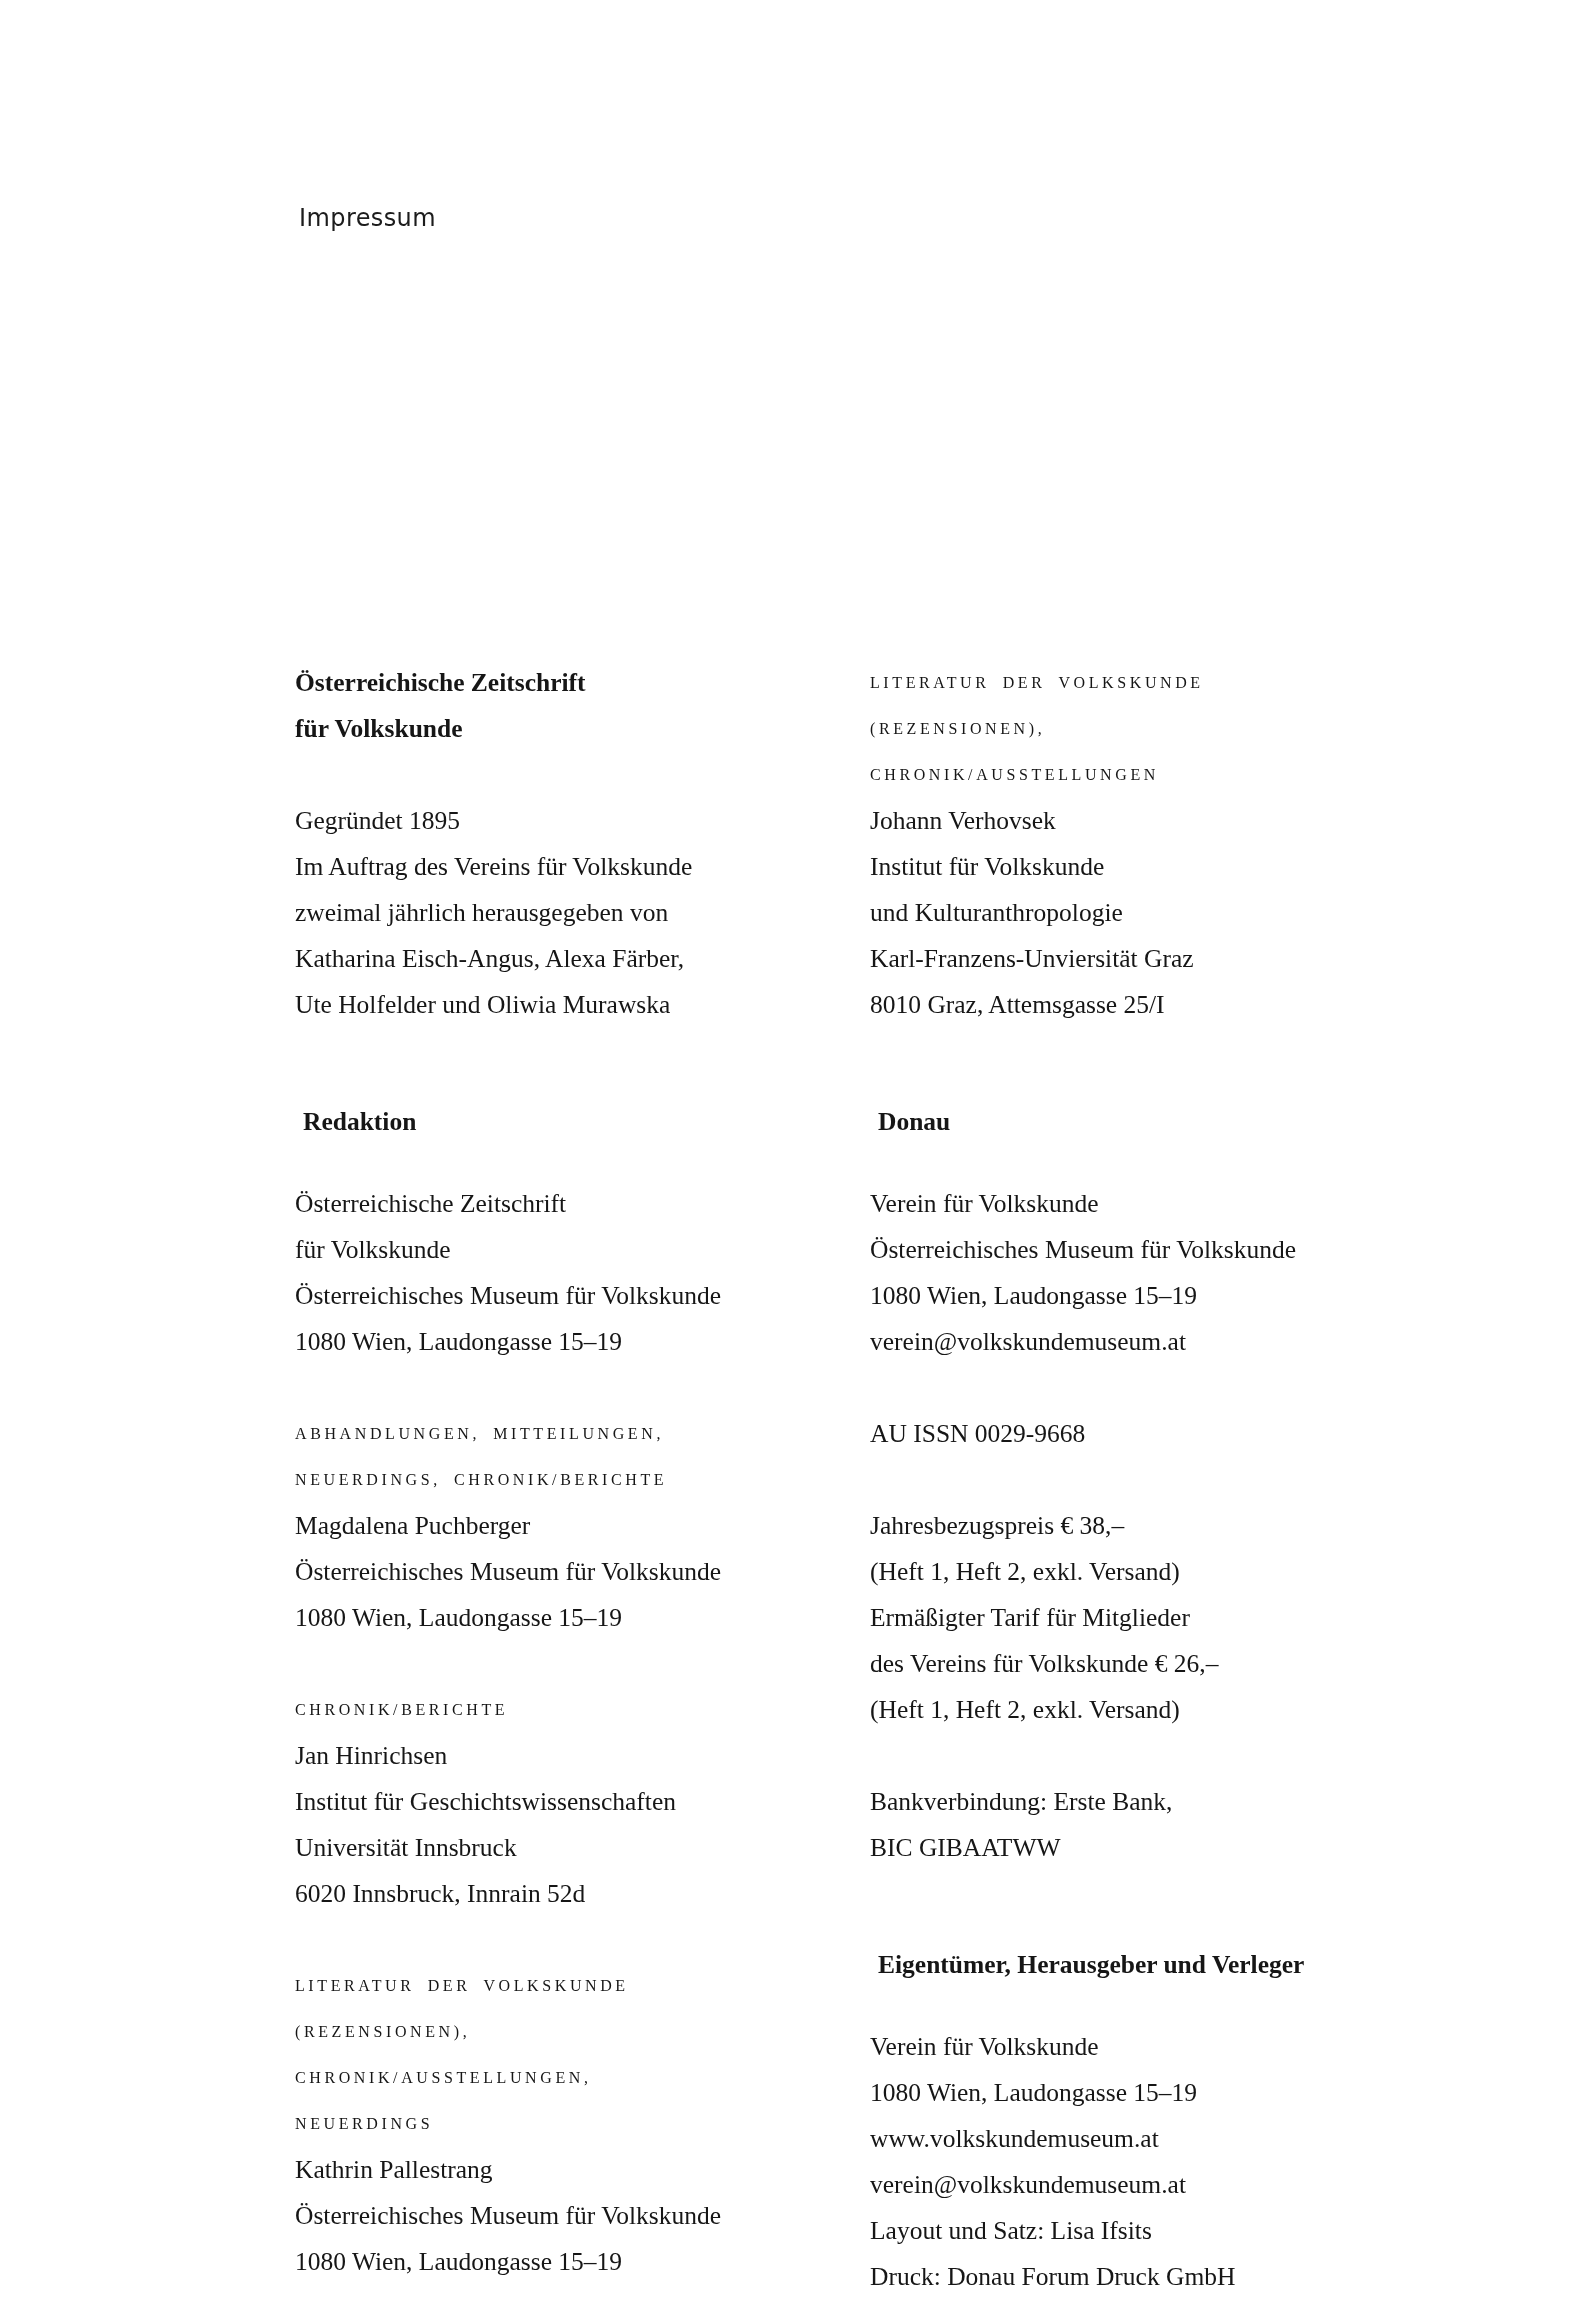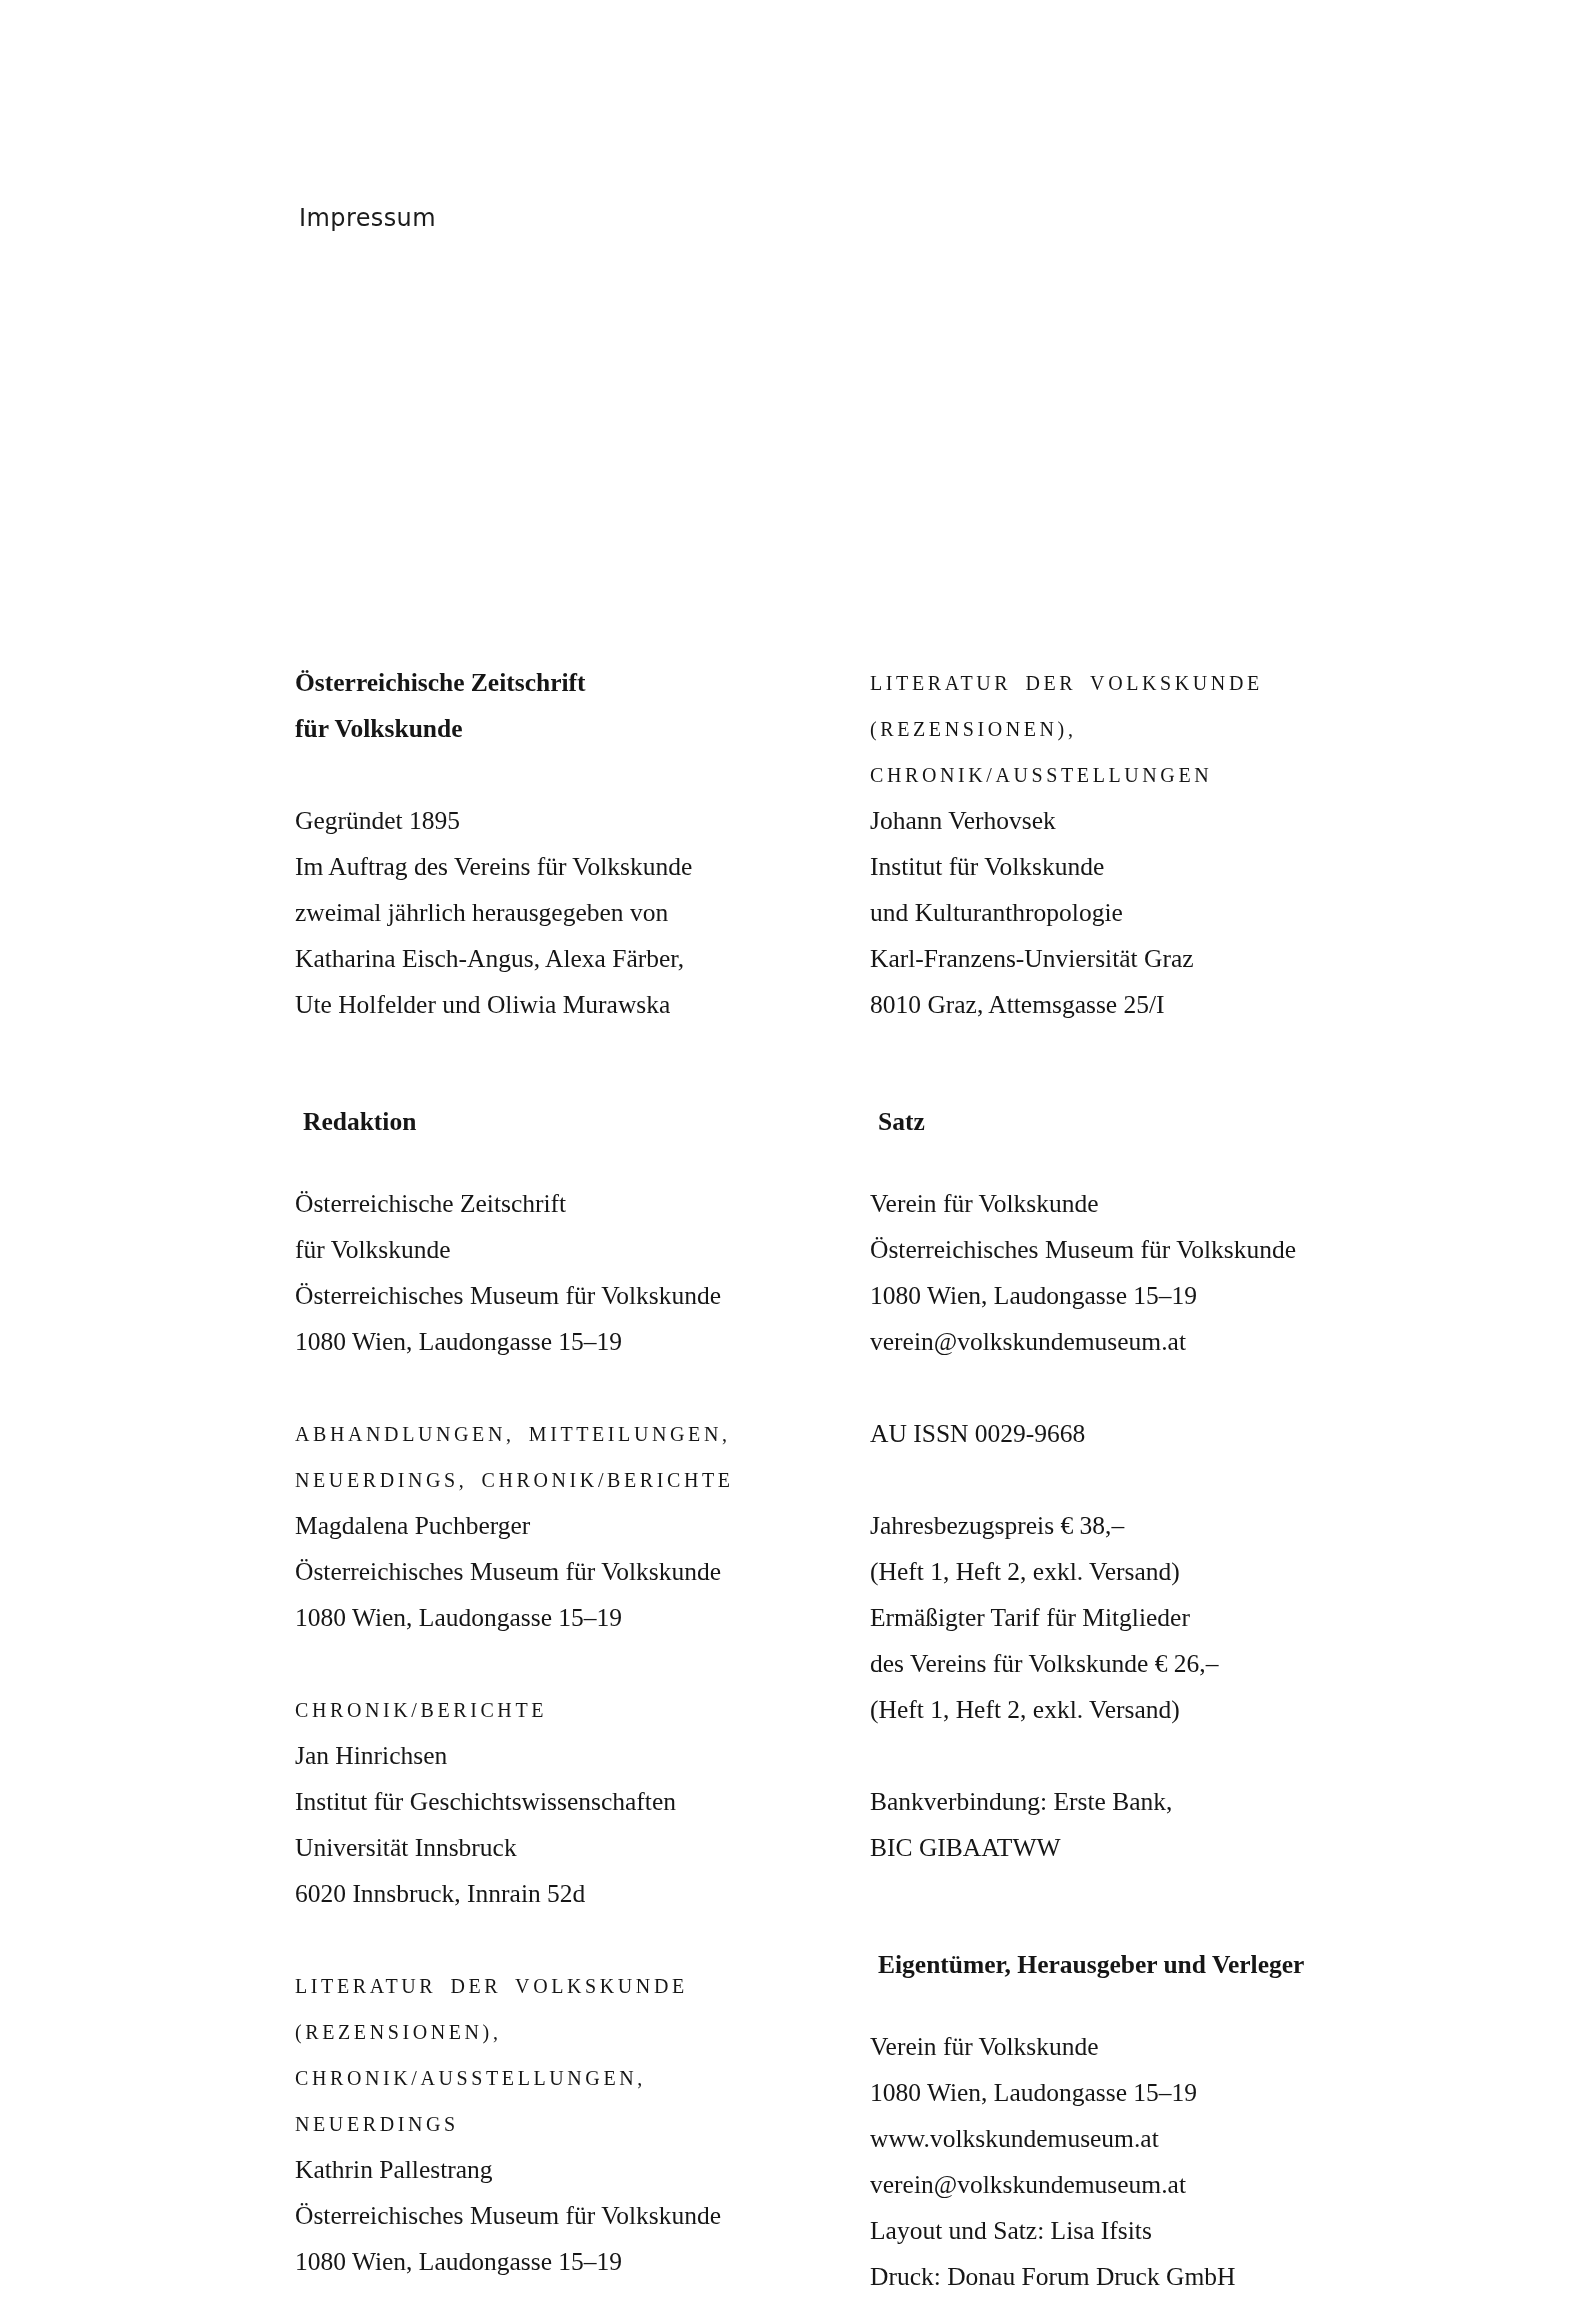--- a/index.html
+++ b/index.html
@@ -43,21 +43,21 @@
     font-size: 25.5px;
     line-height: 38px;
     font-weight: 400;
   }
   .masthead p { font-weight: 700; }
   h2.heading {
     font-weight: 700;
     margin: 33px 0 36px 16px;
   }
   p.caps {
-    font-size: 20px;
+    font-size: 16px;
     letter-spacing: 3.6px;
     word-spacing: 5.6px;
   }
 </style>
 </head>
 <body>
 
 <div>
 
   <h1 class="page-title">Impressum</h1>
@@ -120,21 +120,21 @@
       <p class="caps">LITERATUR DER VOLKSKUNDE</p>
       <p class="caps">(REZENSIONEN),</p>
       <p class="caps">CHRONIK/AUSSTELLUNGEN</p>
       <p>Johann Verhovsek</p>
       <p>Institut für Volkskunde</p>
       <p>und Kulturanthropologie</p>
       <p>Karl-Franzens-Unviersität Graz</p>
       <p>8010 Graz, Attemsgasse 25/I</p>
     </section>
 
-    <h2 class="heading">Satz</h2>
+    <h2 class="heading">Donau</h2>
 
     <section class="block">
       <p>Verein für Volkskunde</p>
       <p>Österreichisches Museum für Volkskunde</p>
       <p>1080 Wien, Laudongasse 15–19</p>
       <p>verein@volkskundemuseum.at</p>
     </section>
 
     <section class="block">
       <p>AU ISSN 0029-9668</p>

